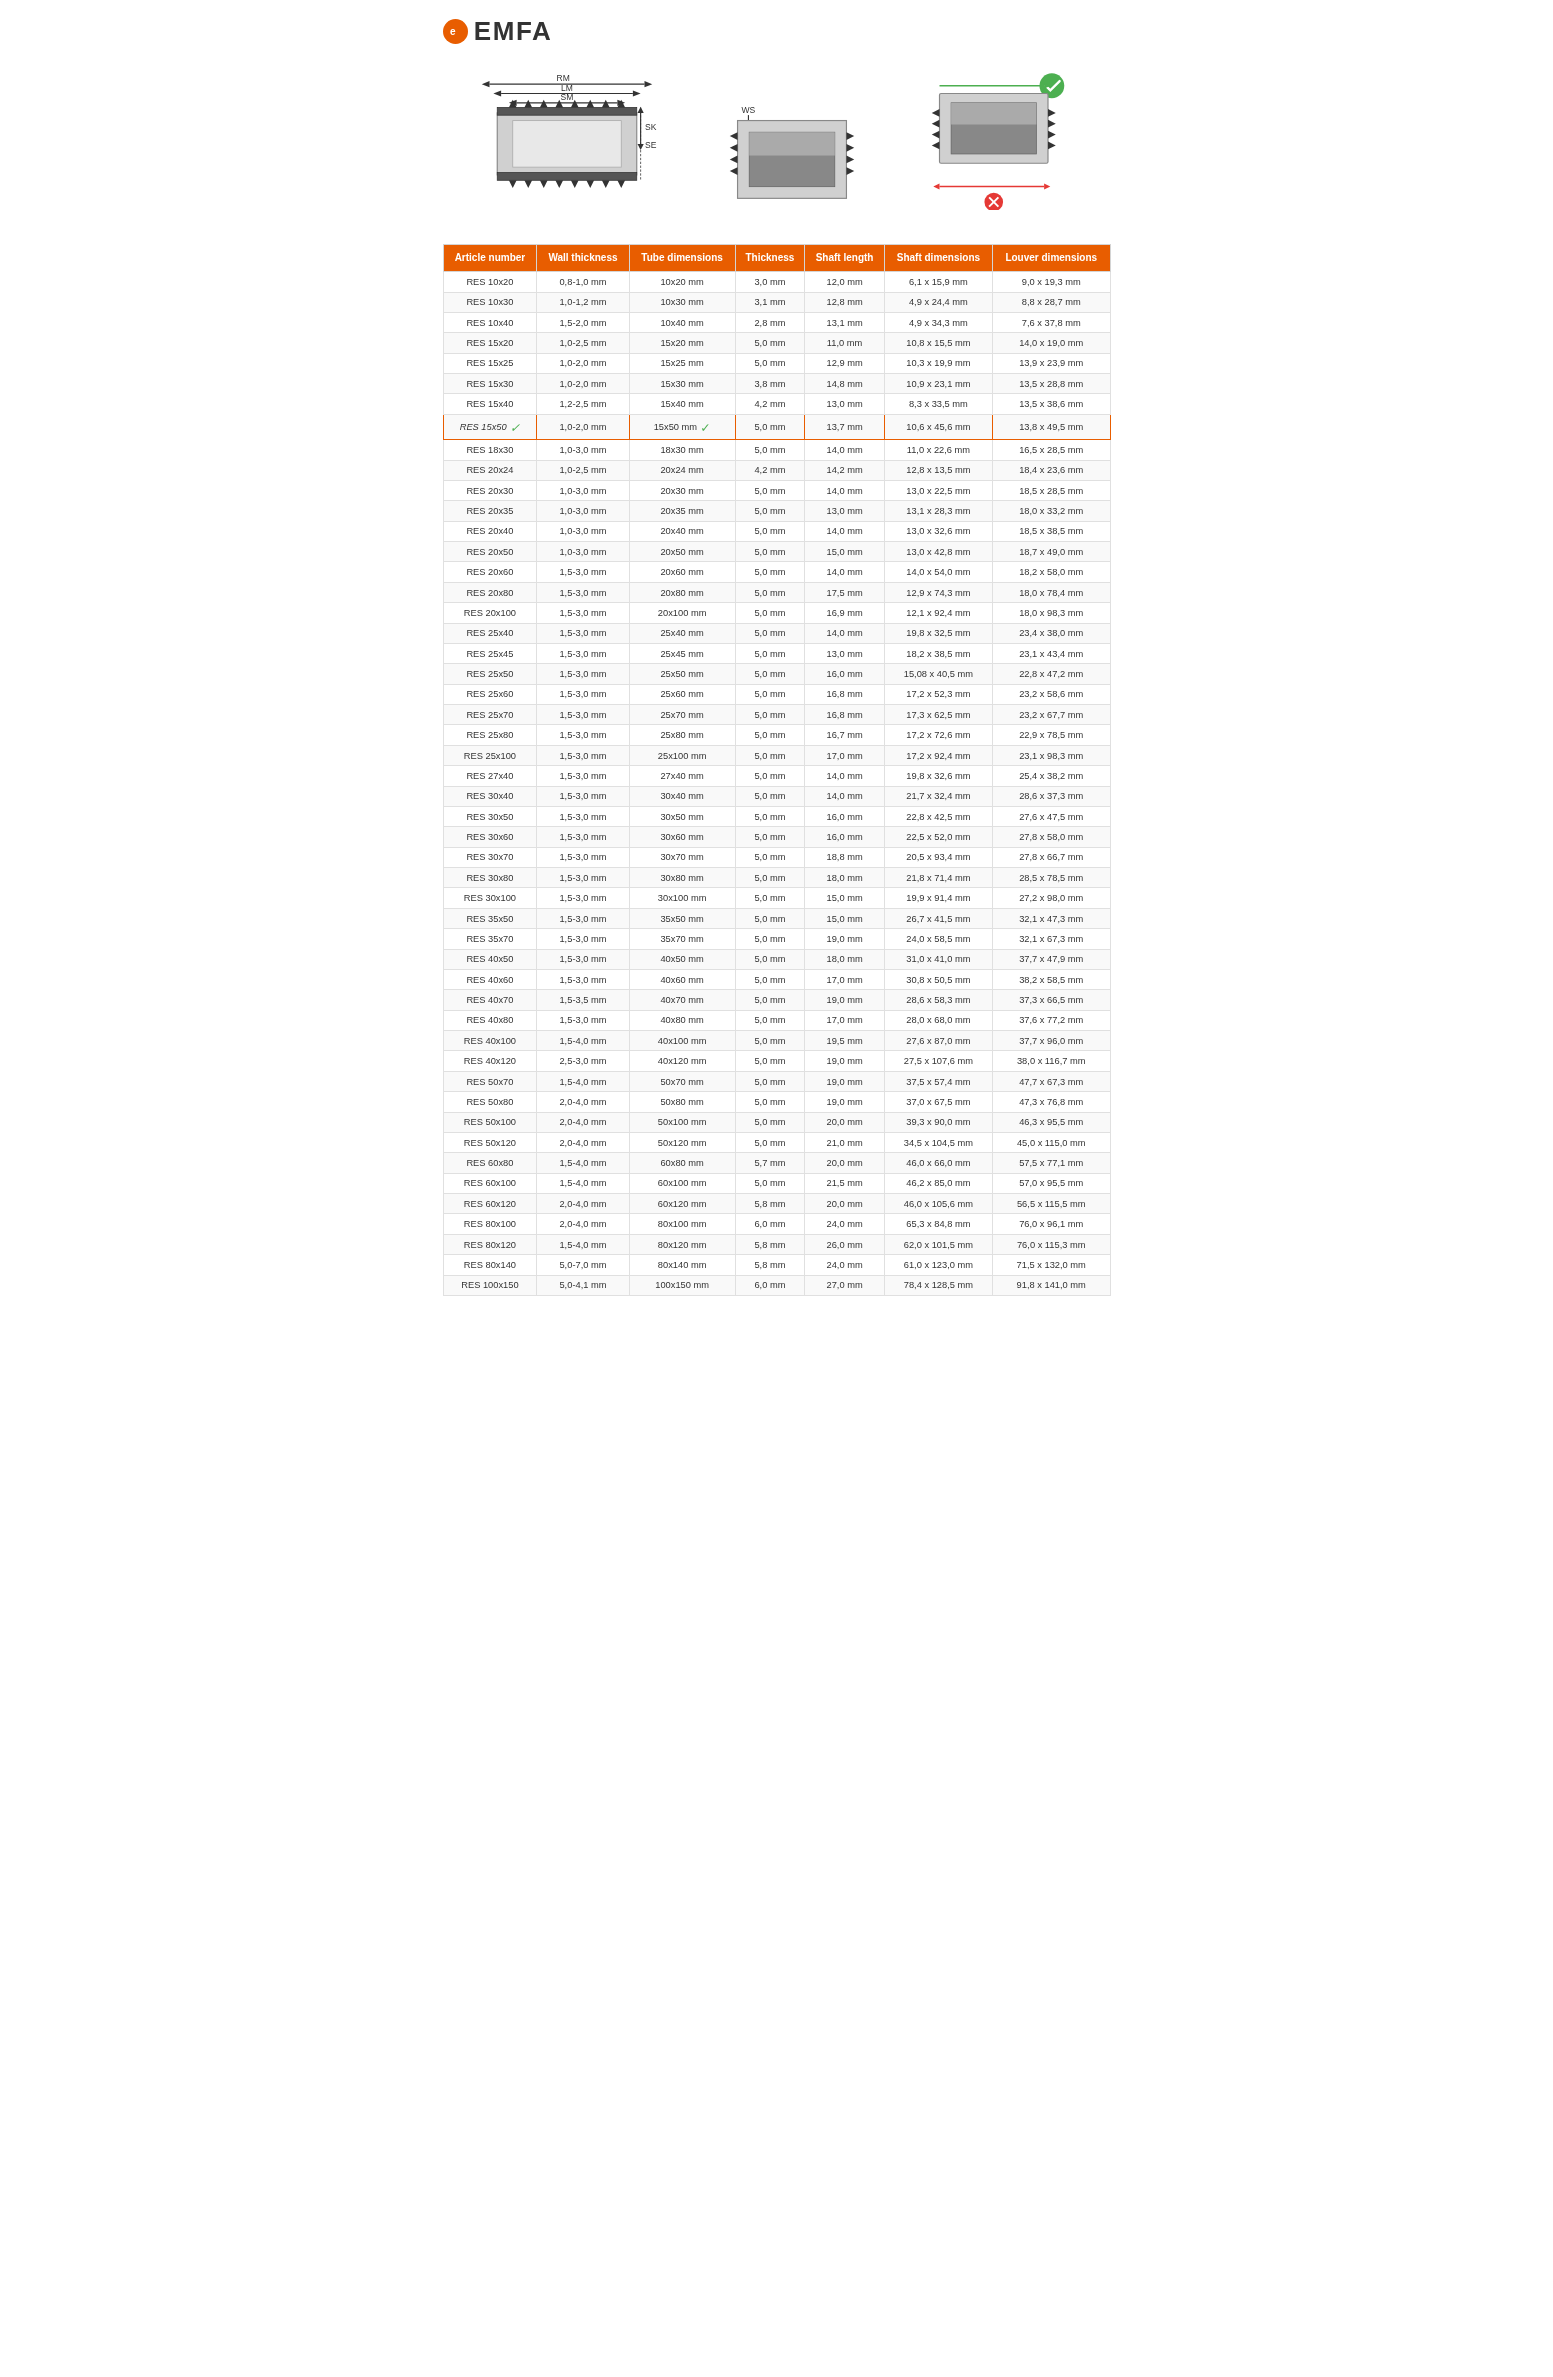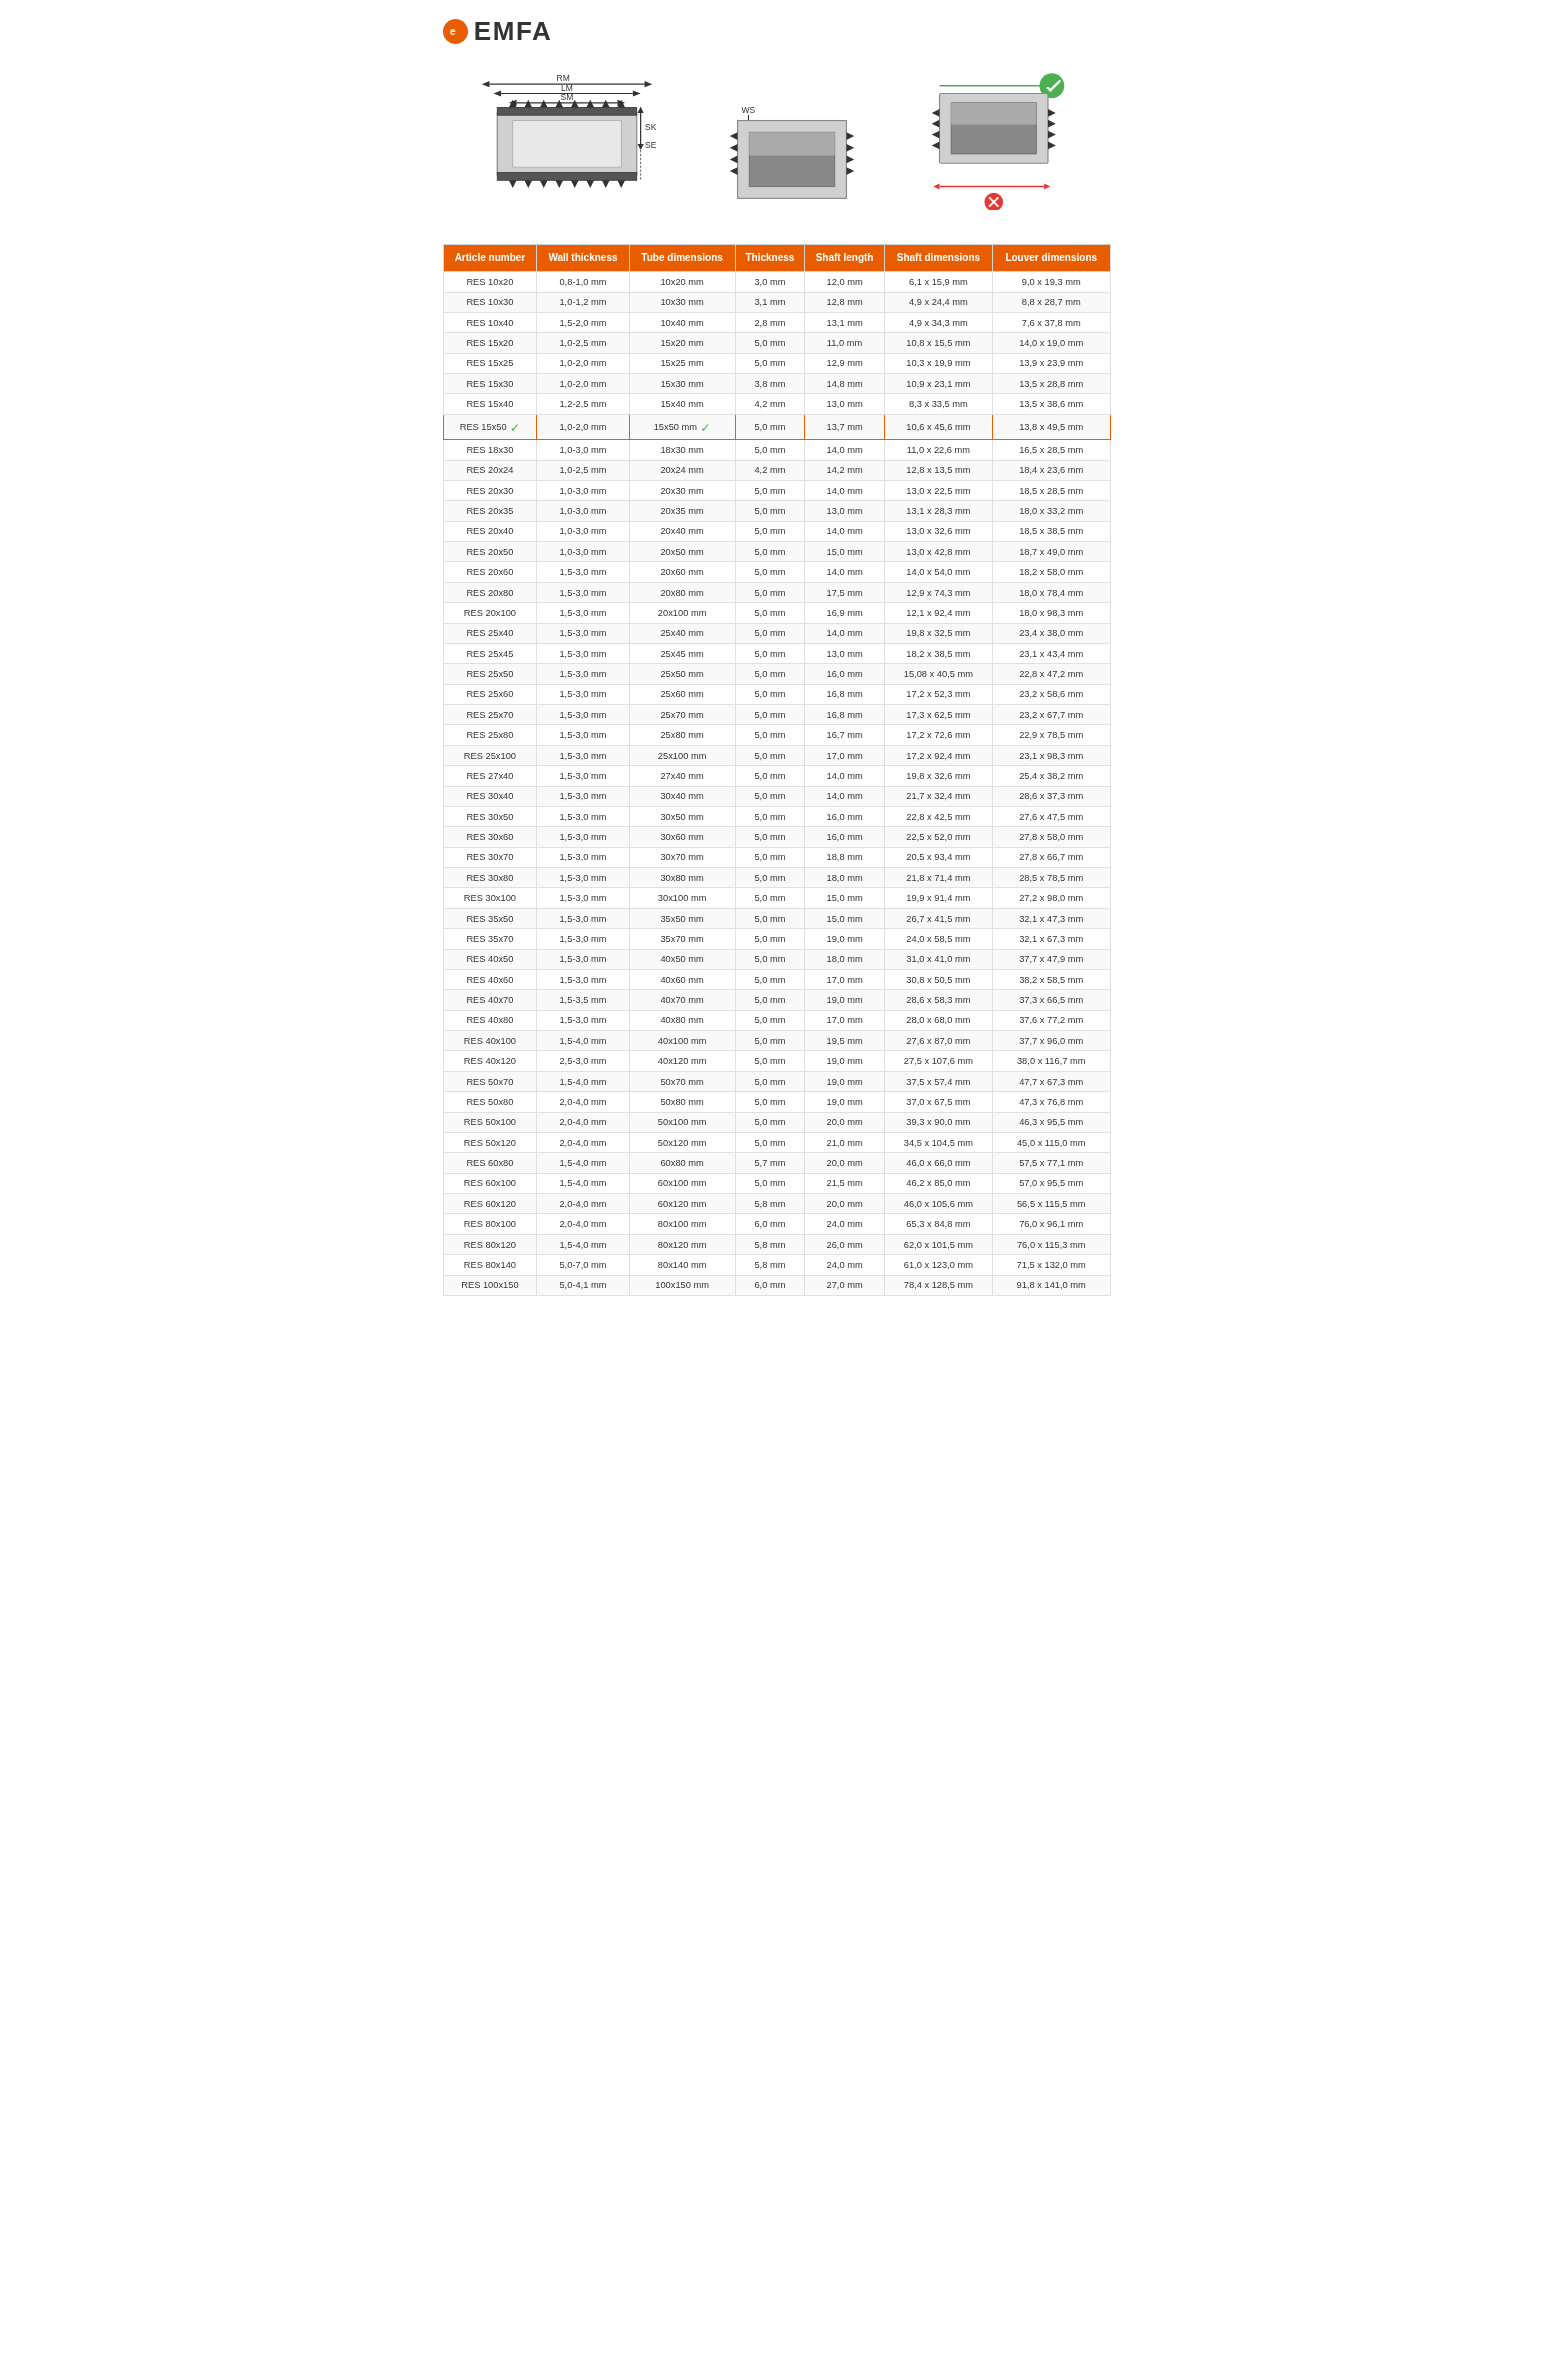--- a/index.html
+++ b/index.html
@@ -303,21 +303,21 @@
       <tr>
         <td>RES 15x40</td>
         <td>1,2-2,5 mm</td>
         <td>15x40 mm</td>
         <td>4,2 mm</td>
         <td>13,0 mm</td>
         <td>8,3 x 33,5 mm</td>
         <td>13,5 x 38,6 mm</td>
       </tr>
       <tr class="highlighted-row">
-        <td style="border: 1.6px solid rgb(232, 93, 0);">
+        <td style="border: 1.6px solid rgb(232, 93, 0); font-style: italic;">
           <div class="check-cell">RES 15x50 <span style="color:#4CAF50;font-size:12.4px;">✓</span></div>
         </td>
         <td>1,0-2,0 mm</td>
         <td>
           <div class="check-cell">15x50 mm <span style="color:#4CAF50;font-size:12.4px;">✓</span></div>
         </td>
         <td>5,0 mm</td>
         <td>13,7 mm</td>
         <td>10,6 x 45,6 mm</td>
         <td>13,8 x 49,5 mm</td>

